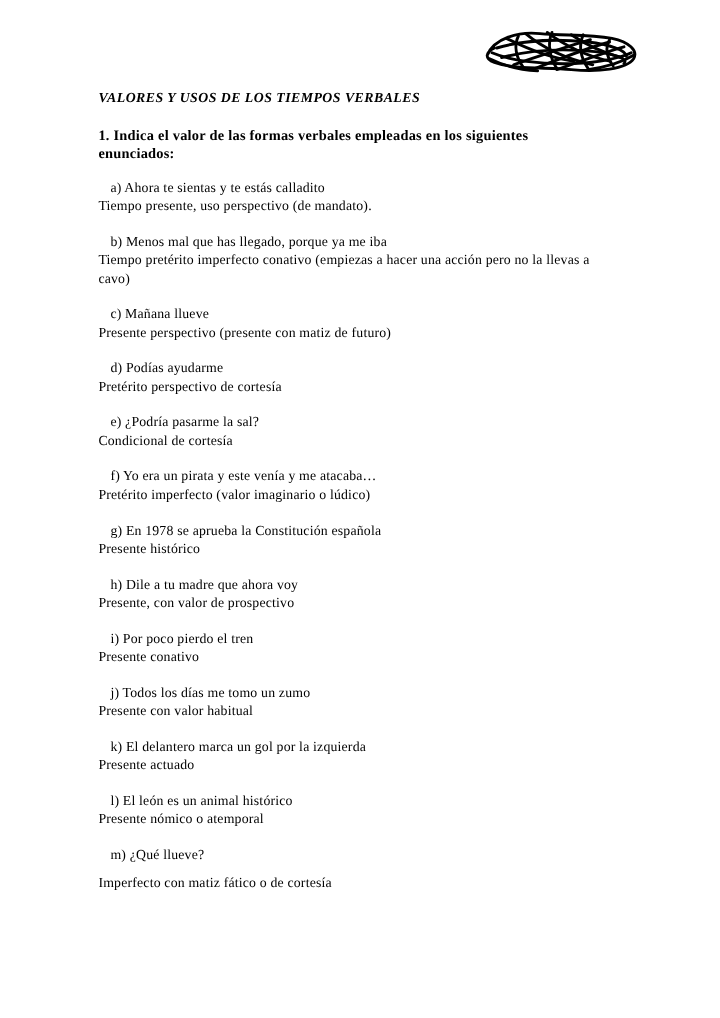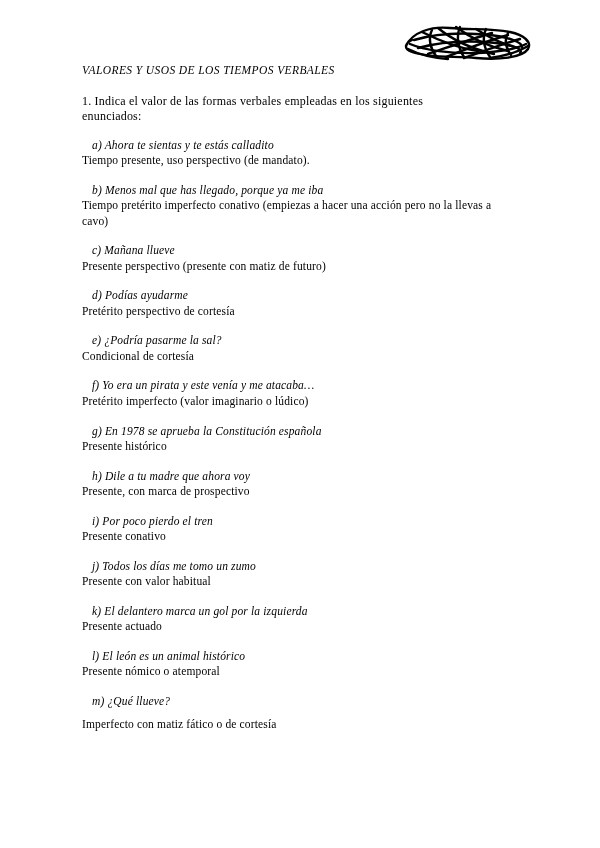--- a/index.html
+++ b/index.html
@@ -29,49 +29,48 @@
     width: 140px;
     height: 46px;
   }
   .content {
     position: absolute;
     top: 64px;
     left: 82px;
     width: 432px;
   }
   .doc-title {
-    font-weight: normal;
+    font-weight: bold;
     font-style: italic;
     font-size: 11.5px;
     letter-spacing: 0.4px;
-    margin: 0 0 16px 0;
+    margin: 12px 0 16px 0;
     line-height: 1.2;
   }
   .question {
-    font-weight: normal;
+    font-weight: bold;
     font-size: 12px;
     letter-spacing: 0.2px;
     line-height: 1.25;
     margin: 0 0 10px 0;
     width: 420px;
   }
   .question .q-line2 {
     display: block;
     margin-top: 0;
   }
   .item {
     margin-top: 14px;
     font-size: 11.5px;
     line-height: 1.35;
   }
   .item .prompt {
     display: block;
     text-indent: 10px;
     letter-spacing: 0.15px;
-    font-style: italic;
   }
   .item .answer {
     display: block;
     letter-spacing: 0.15px;
   }
   .item.spaced-answer .answer {
     margin-top: 8px;
   }
 </style>
 </head>
@@ -142,21 +141,21 @@
       <span class="answer">Pretérito imperfecto (valor imaginario o lúdico)</span>
     </div>
 
     <div class="item">
       <span class="prompt">g) En 1978 se aprueba la Constitución española</span>
       <span class="answer">Presente histórico</span>
     </div>
 
     <div class="item">
       <span class="prompt">h) Dile a tu madre que ahora voy</span>
-      <span class="answer">Presente, con marca de prospectivo</span>
+      <span class="answer">Presente, con valor de prospectivo</span>
     </div>
 
     <div class="item">
       <span class="prompt">i) Por poco pierdo el tren</span>
       <span class="answer">Presente conativo</span>
     </div>
 
     <div class="item">
       <span class="prompt">j) Todos los días me tomo un zumo</span>
       <span class="answer">Presente con valor habitual</span>

